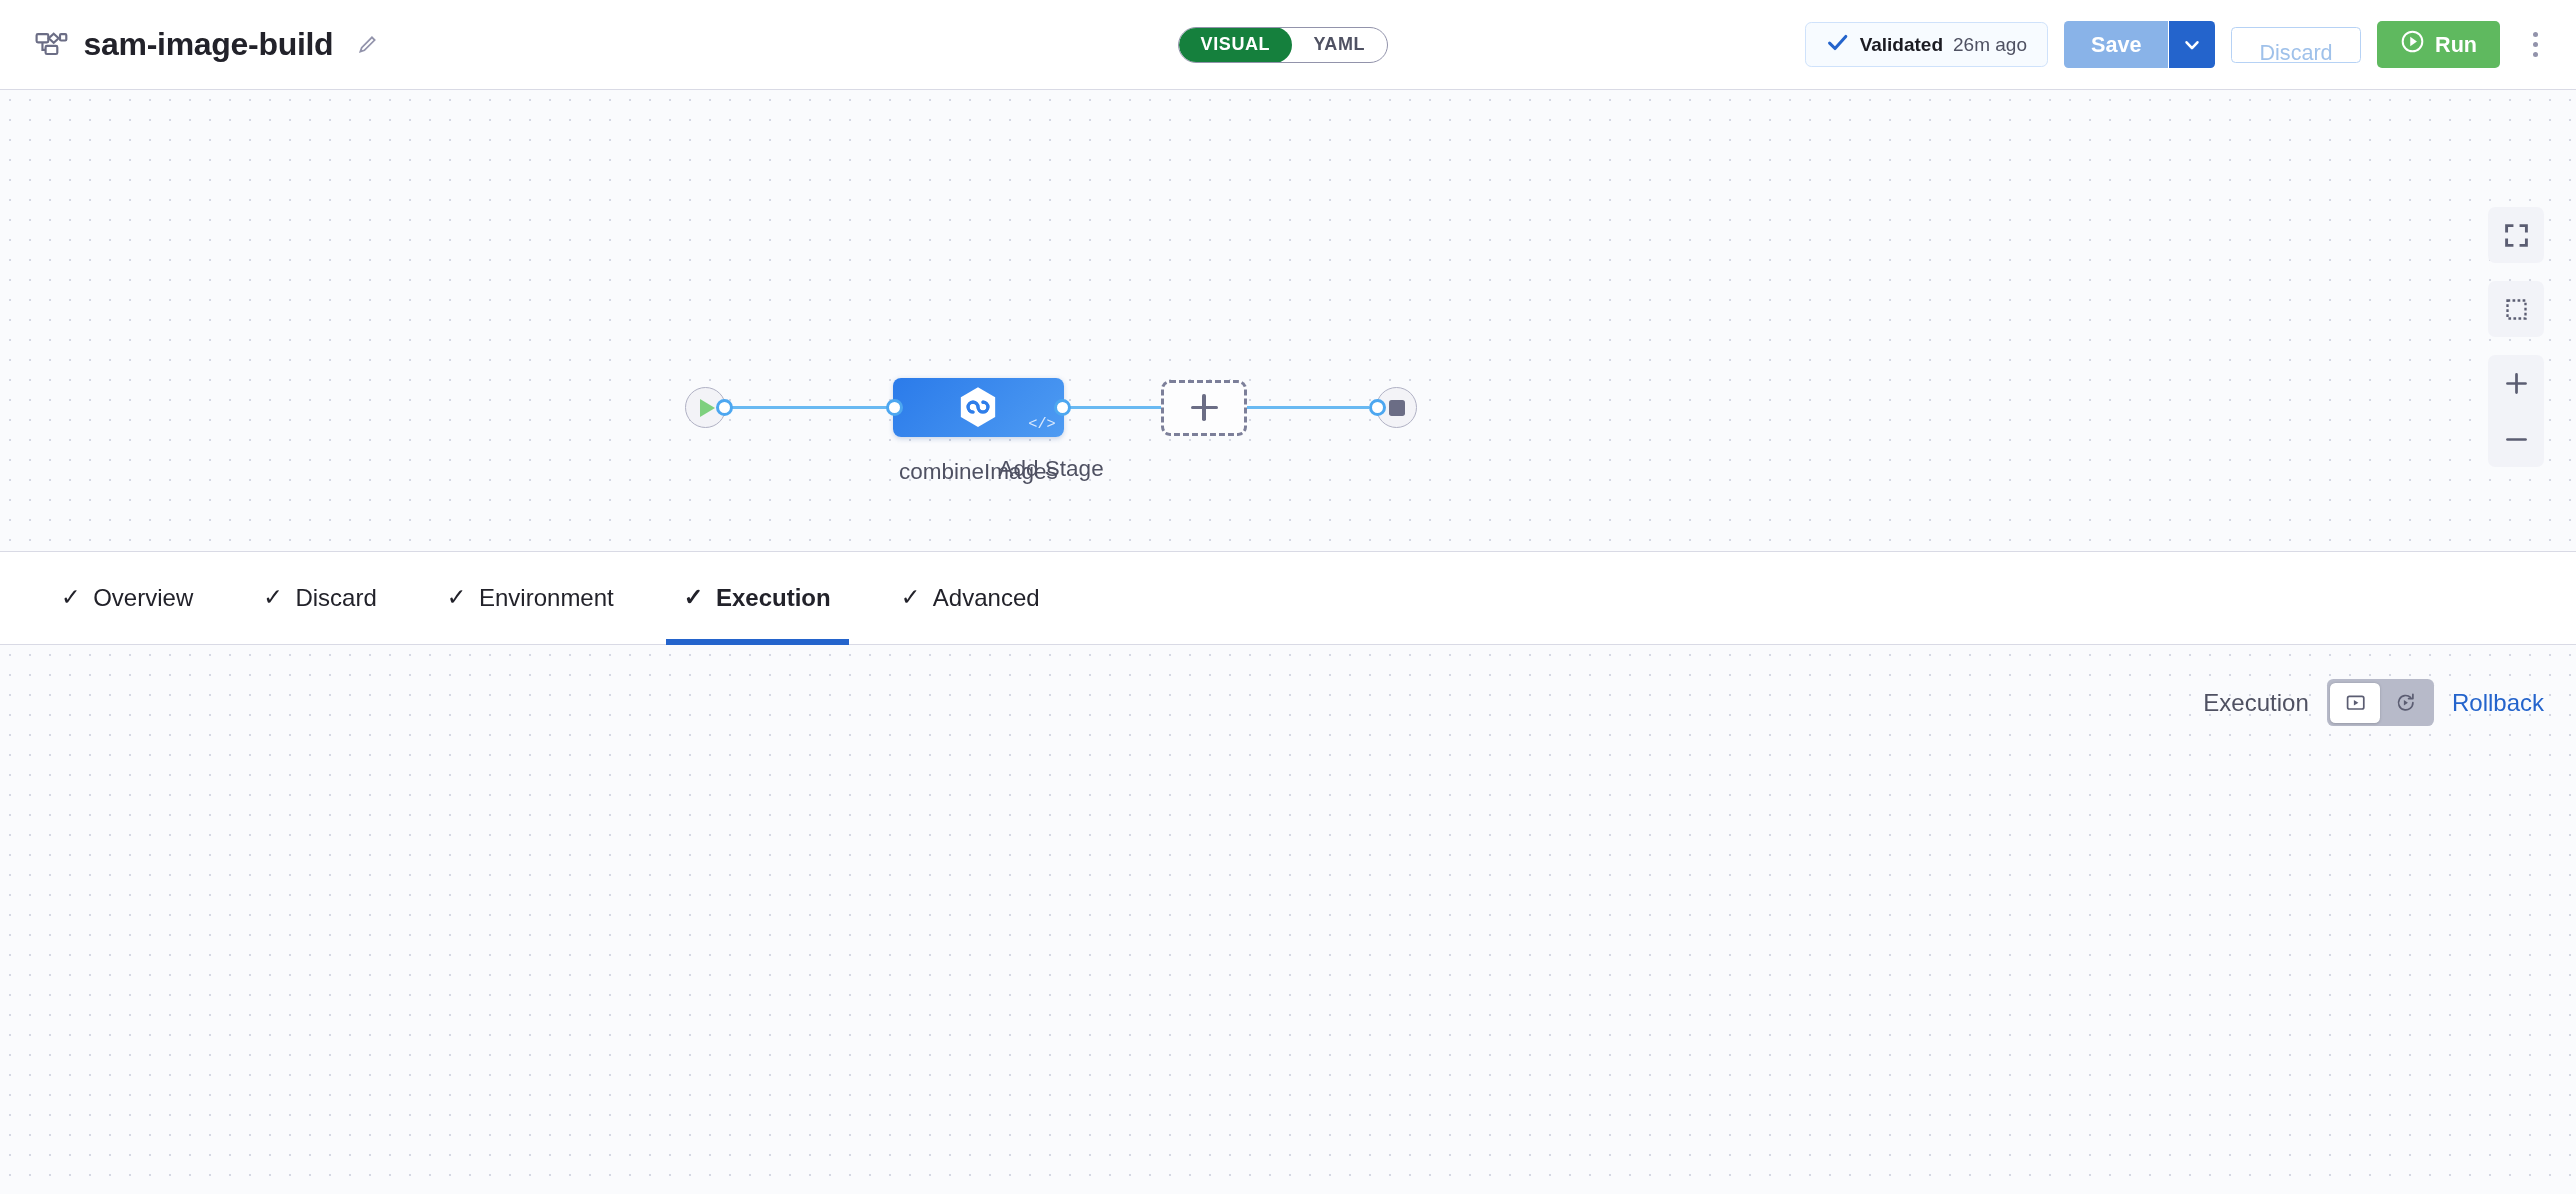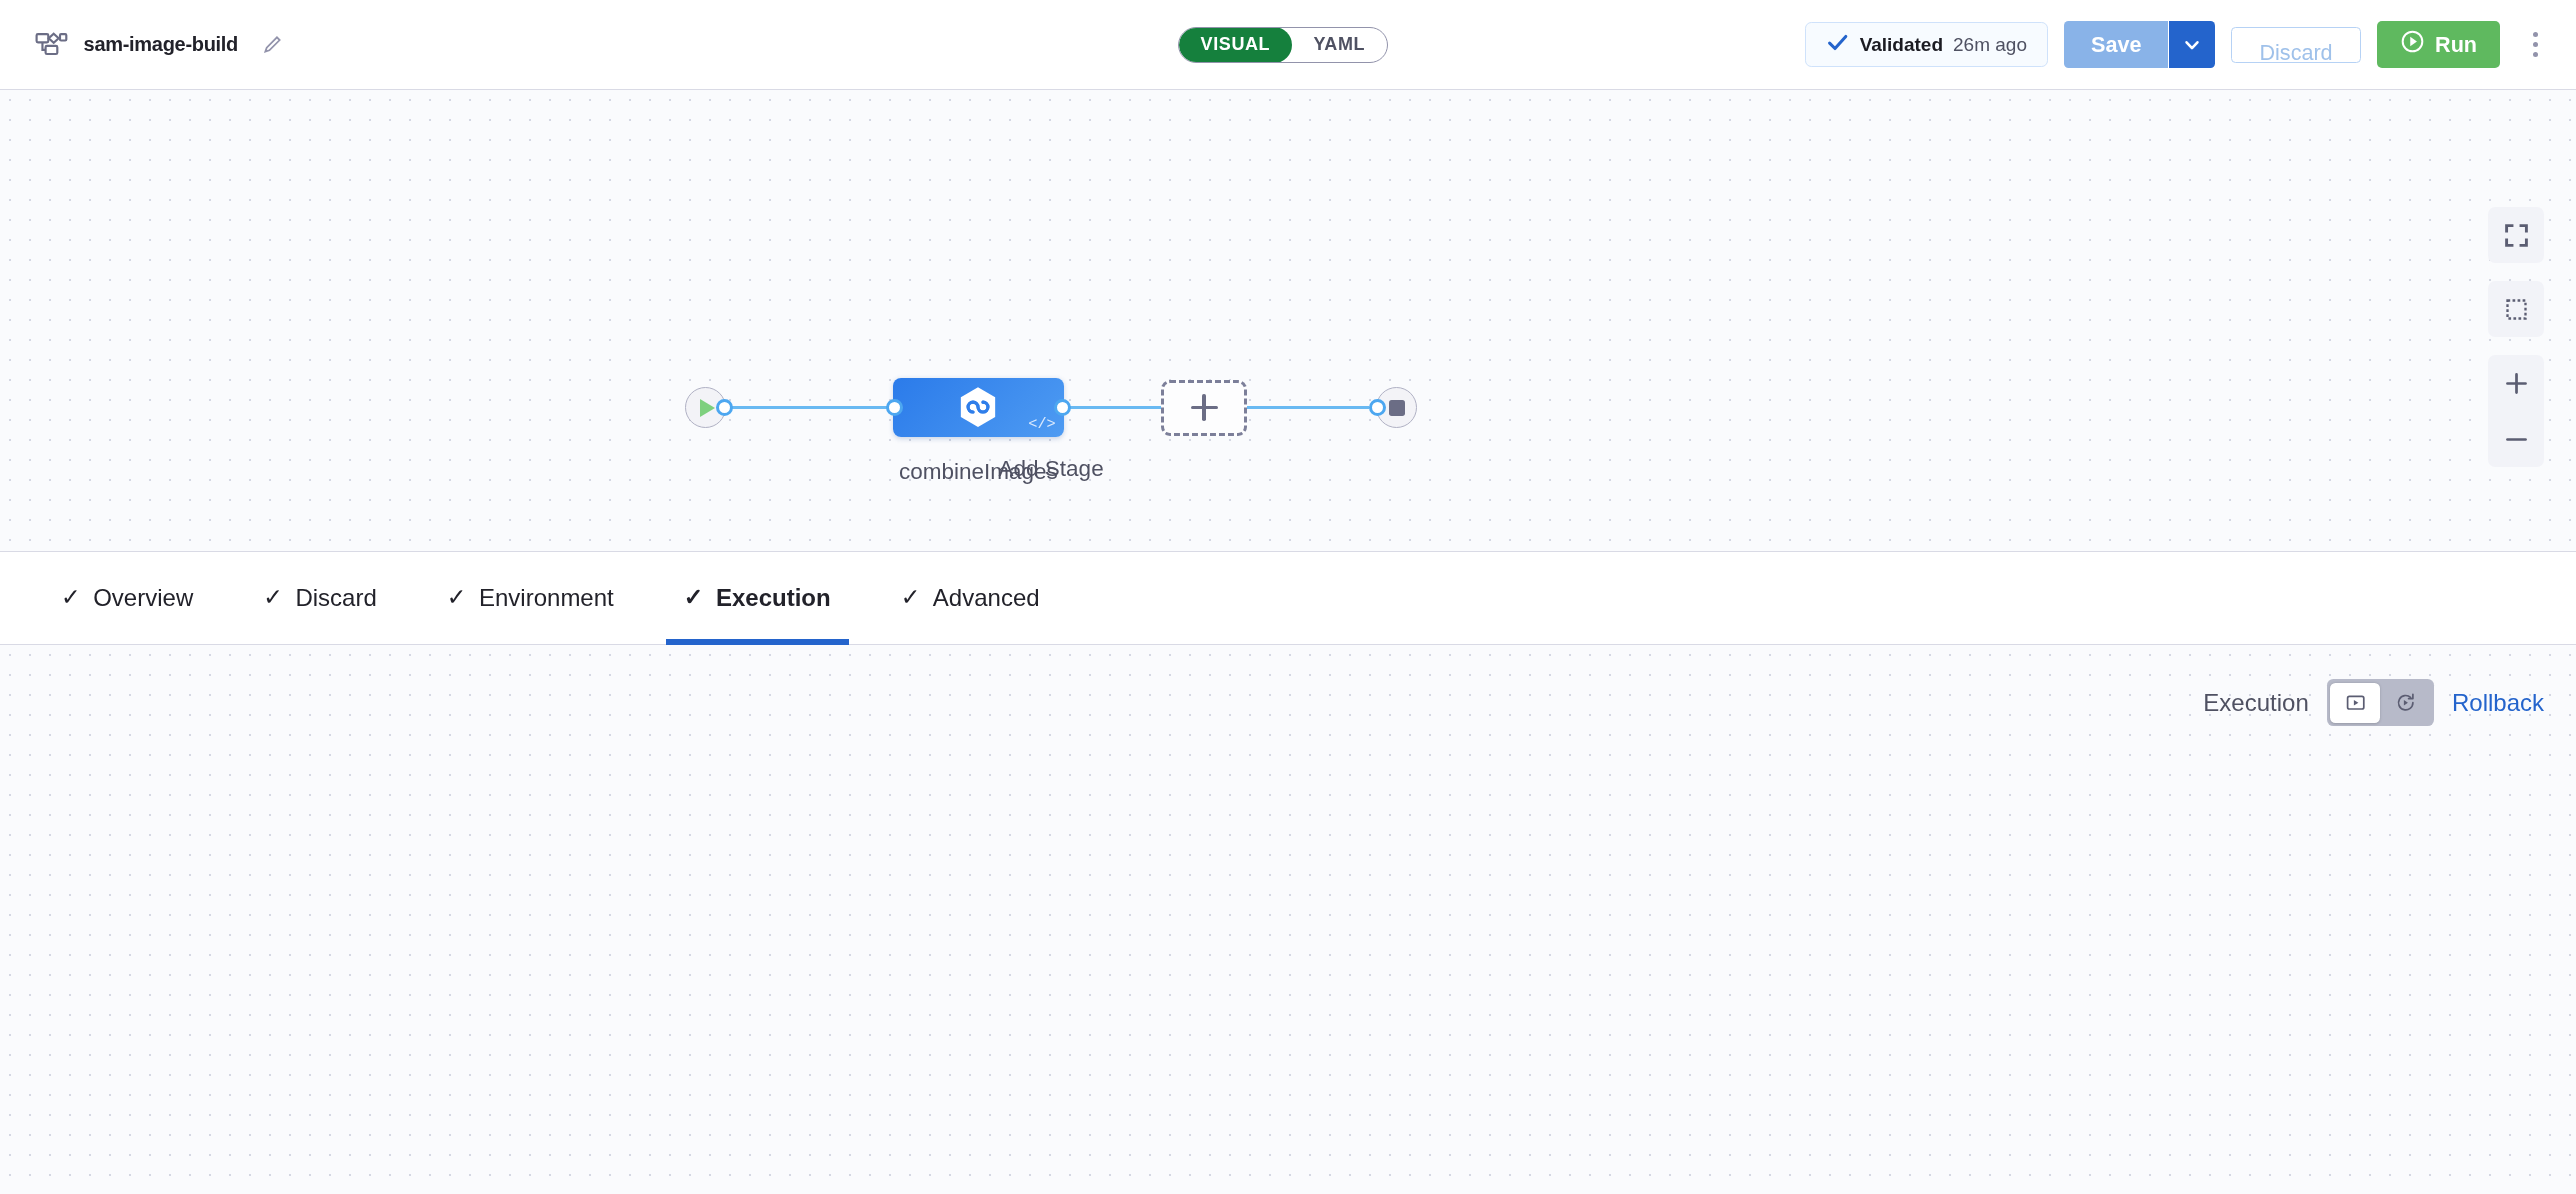--- a/index.html
+++ b/index.html
@@ -15,21 +15,21 @@
     height: 90px;
     background: #ffffff;
     border-bottom: 0.9px solid #d9dae5;
     display: flex;
     align-items: center;
     padding: 0 25px 0 31px;
     position: relative;
   }
   .pipeline-icon { width: 40px; height: 40px; display: flex; align-items: center; justify-content: center; flex: none; }
   .pipeline-title {
-    font-size: 20px; font-weight: bold; color: #22222a;
+    font-size: 32px; font-weight: bold; color: #22222a;
     margin-left: 12.6px; letter-spacing: -0.3px; white-space: nowrap;
   }
   .edit-pencil { margin-left: 20px; width: 29px; height: 29px; display:flex; align-items:center; justify-content:center; flex:none; cursor: pointer; }
 
   .mode-toggle {
     position: absolute; left: 1178px; top: 50%; transform: translateY(-50%);
     display: flex; align-items: center;
     border: 0.9px solid #9293ab; border-radius: 18px; height: 36px;
     background: #ffffff; overflow: hidden;
   }

